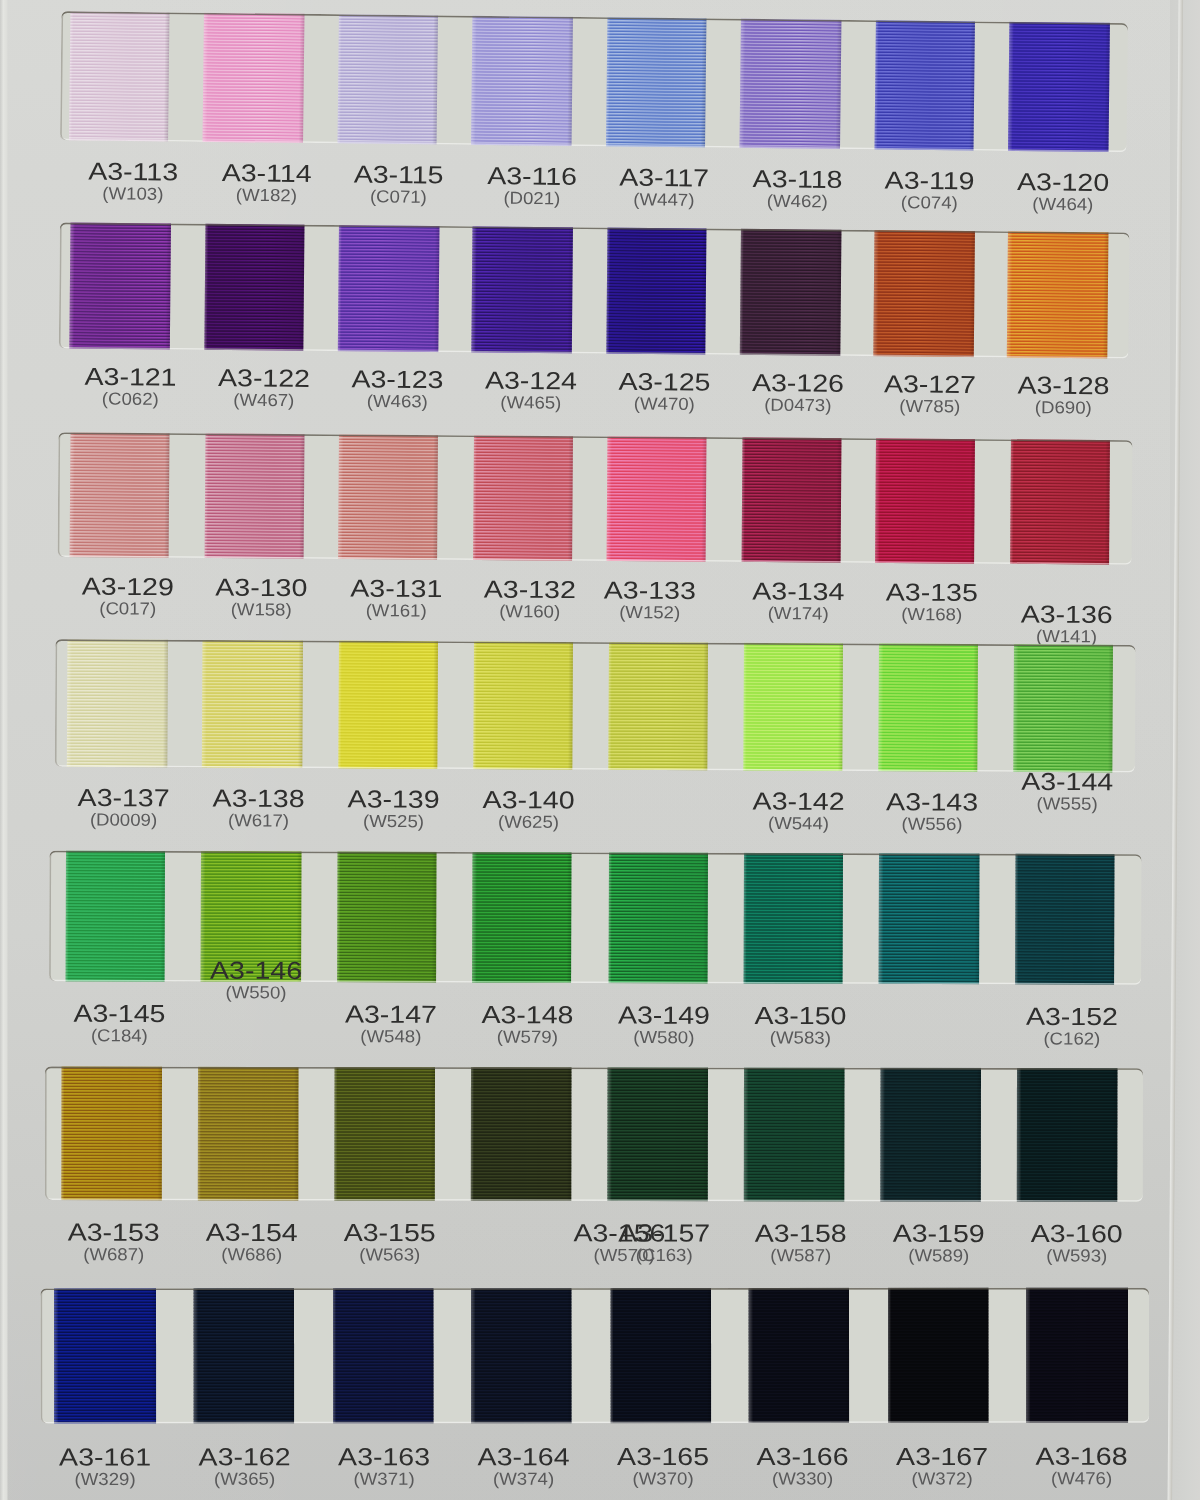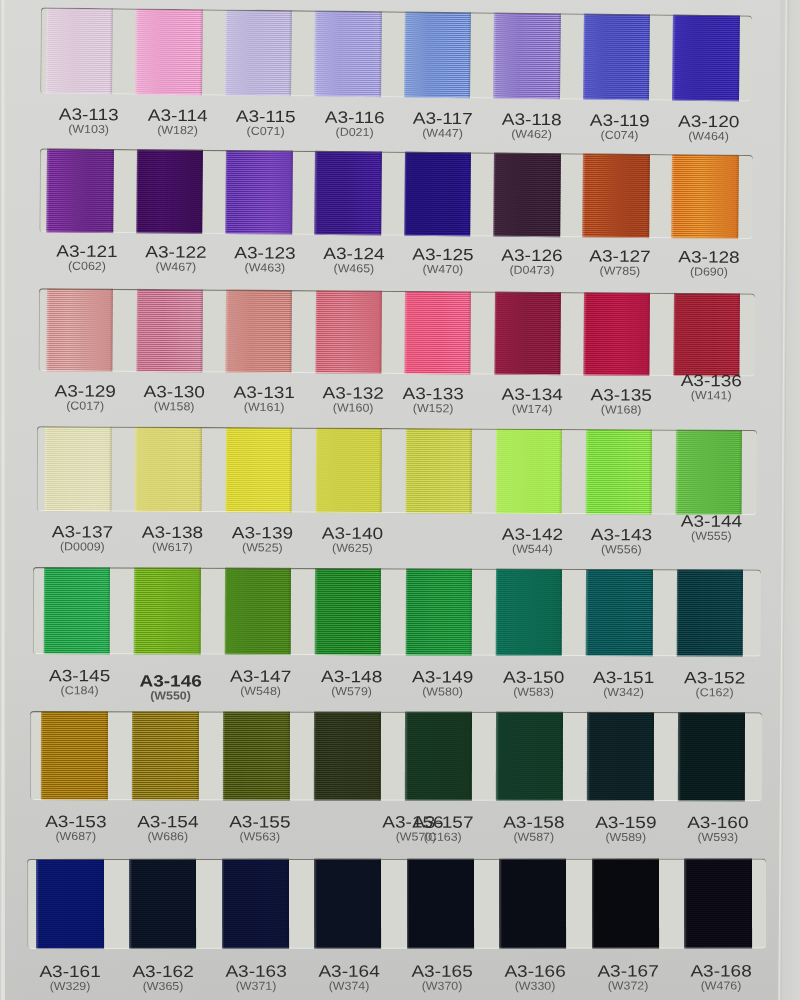--- a/index.html
+++ b/index.html
@@ -283,21 +283,21 @@
       <div class="sub" style="font-size:11.60px;line-height:11.60px;margin-top:0.60px;transform:scaleX(1.070);">(W152)</div>
     </div>
     <div class="lab" style="left:532.92px;top:383.35px;margin-left:-80px;">
       <div class="code" style="font-size:16.40px;line-height:16.40px;transform:scaleX(1.160);">A3-134</div>
       <div class="sub" style="font-size:11.60px;line-height:11.60px;margin-top:0.60px;transform:scaleX(1.070);">(W174)</div>
     </div>
     <div class="lab" style="left:622.32px;top:383.35px;margin-left:-80px;">
       <div class="code" style="font-size:16.40px;line-height:16.40px;transform:scaleX(1.160);">A3-135</div>
       <div class="sub" style="font-size:11.60px;line-height:11.60px;margin-top:0.60px;transform:scaleX(1.070);">(W168)</div>
     </div>
-    <div class="lab" style="left:711.72px;top:368px;margin-left:-80px;">
+    <div class="lab" style="left:711.72px;top:397px;margin-left:-80px;">
       <div class="code" style="font-size:16.40px;line-height:16.40px;transform:scaleX(1.160);">A3-136</div>
       <div class="sub" style="font-size:11.60px;line-height:11.60px;margin-top:0.60px;transform:scaleX(1.070);">(W141)</div>
     </div>
   </div>
   <div class="row" style="transform:rotate(0.3008deg);transform-origin:0px 425.9px;">
     <div class="win" style="left:37.2px;top:425.9px;width:719.8px;height:85.4px;">
       <div class="ribbon" style="left:8.20px;width:66.30px;background:#dddcb4;">
           <i class="rtex"></i>
           <i class="redge"></i>
           <i class="redgeR"></i>
@@ -409,43 +409,39 @@
           <i class="rtex"></i>
           <i class="redge"></i>
           <i class="redgeR"></i>
         </div>
     </div>
     <div class="winsh" style="left:33.1px;top:567.1px;width:727.5px;height:87.0px;"></div>
     <div class="lab" style="left:80.04px;top:668.41px;margin-left:-80px;">
       <div class="code" style="font-size:16.40px;line-height:16.40px;transform:scaleX(1.160);">A3-145</div>
       <div class="sub" style="font-size:11.60px;line-height:11.60px;margin-top:0.60px;transform:scaleX(1.070);">(C184)</div>
     </div>
-    <div class="lab" style="left:170.74px;top:673px;margin-left:-80px;font-weight:bold;">
+    <div class="lab" style="left:170.74px;top:639px;margin-left:-80px;">
       <div class="code" style="font-size:16.40px;line-height:16.40px;transform:scaleX(1.160);">A3-146</div>
       <div class="sub" style="font-size:11.60px;line-height:11.60px;margin-top:0.60px;transform:scaleX(1.070);">(W550)</div>
     </div>
     <div class="lab" style="left:261.44px;top:668.41px;margin-left:-80px;">
       <div class="code" style="font-size:16.40px;line-height:16.40px;transform:scaleX(1.160);">A3-147</div>
       <div class="sub" style="font-size:11.60px;line-height:11.60px;margin-top:0.60px;transform:scaleX(1.070);">(W548)</div>
     </div>
     <div class="lab" style="left:352.14px;top:668.41px;margin-left:-80px;">
       <div class="code" style="font-size:16.40px;line-height:16.40px;transform:scaleX(1.160);">A3-148</div>
       <div class="sub" style="font-size:11.60px;line-height:11.60px;margin-top:0.60px;transform:scaleX(1.070);">(W579)</div>
     </div>
     <div class="lab" style="left:442.84px;top:668.41px;margin-left:-80px;">
       <div class="code" style="font-size:16.40px;line-height:16.40px;transform:scaleX(1.160);">A3-149</div>
       <div class="sub" style="font-size:11.60px;line-height:11.60px;margin-top:0.60px;transform:scaleX(1.070);">(W580)</div>
     </div>
     <div class="lab" style="left:533.54px;top:668.41px;margin-left:-80px;">
       <div class="code" style="font-size:16.40px;line-height:16.40px;transform:scaleX(1.160);">A3-150</div>
       <div class="sub" style="font-size:11.60px;line-height:11.60px;margin-top:0.60px;transform:scaleX(1.070);">(W583)</div>
-    </div>
-    <div class="lab" style="left:624.24px;top:668.41px;margin-left:-80px;">
-      <div class="code" style="font-size:16.40px;line-height:16.40px;transform:scaleX(1.160);">A3-151</div>
-      <div class="sub" style="font-size:11.60px;line-height:11.60px;margin-top:0.60px;transform:scaleX(1.070);">(W342)</div>
     </div>
     <div class="lab" style="left:714.94px;top:668.41px;margin-left:-80px;">
       <div class="code" style="font-size:16.40px;line-height:16.40px;transform:scaleX(1.160);">A3-152</div>
       <div class="sub" style="font-size:11.60px;line-height:11.60px;margin-top:0.60px;transform:scaleX(1.070);">(C162)</div>
     </div>
   </div>
   <div class="row" style="transform:rotate(0.0859deg);transform-origin:0px 711.3px;">
     <div class="win" style="left:29.6px;top:711.3px;width:732.6px;height:88.7px;">
       <div class="ribbon" style="left:11.00px;width:67.00px;background:#a47d14;">
           <i class="rtex"></i>

